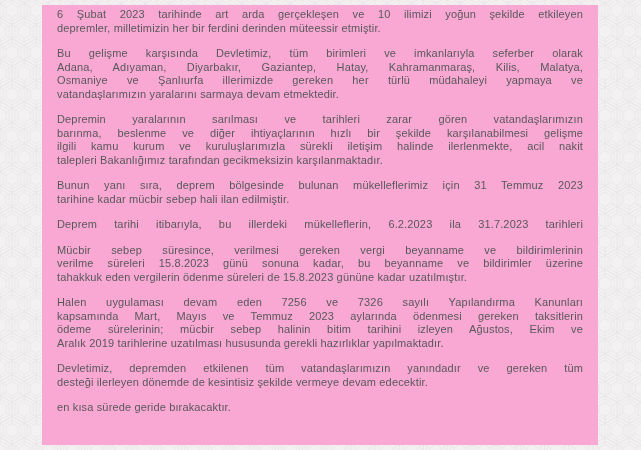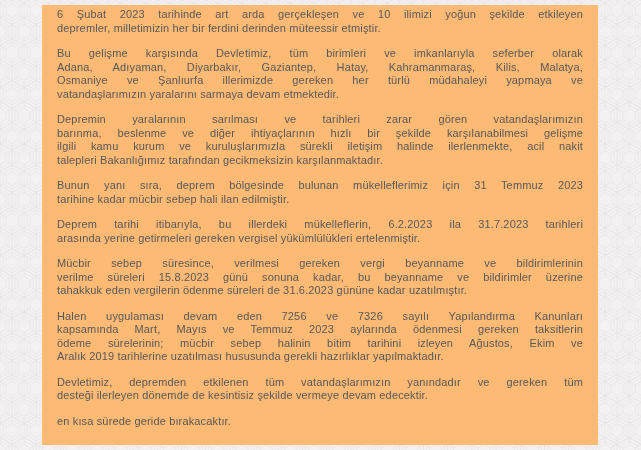--- a/index.html
+++ b/index.html
@@ -21,21 +21,21 @@
     width: 641px;
     height: 450px;
     display: block;
   }
   #panel {
     position: absolute;
     left: 42px;
     top: 5px;
     width: 556px;
     height: 440px;
-    background: #fdba74;
+    background: #f9a8d4;
     box-sizing: border-box;
     padding: 3px 15px 0 15px;
   }
   .paragraph {
     margin: 0 0 12px 0;
   }
   .line {
     font-size: 11px;
     line-height: 13.5px;
     letter-spacing: 0.15px;
@@ -90,26 +90,25 @@
         <div class="line">barınma, beslenme ve diğer ihtiyaçlarının hızlı bir şekilde karşılanabilmesi gelişme</div>
         <div class="line">ilgili kamu kurum ve kuruluşlarımızla sürekli iletişim halinde ilerlenmekte, acil nakit</div>
         <div class="line last-line">talepleri Bakanlığımız tarafından gecikmeksizin karşılanmaktadır.</div>
       </div>
       <div class="paragraph">
         <div class="line">Bunun yanı sıra, deprem bölgesinde bulunan mükelleflerimiz için 31 Temmuz 2023</div>
         <div class="line last-line">tarihine kadar mücbir sebep hali ilan edilmiştir.</div>
       </div>
       <div class="paragraph">
         <div class="line">Deprem tarihi itibarıyla, bu illerdeki mükelleflerin, 6.2.2023 ila 31.7.2023 tarihleri</div>
-        <div class="line last-line">arasında yerine getirmeleri gereken vergisel yükümlülükleri ertelenmiştir.</div>
       </div>
       <div class="paragraph">
         <div class="line">Mücbir sebep süresince, verilmesi gereken vergi beyanname ve bildirimlerinin</div>
         <div class="line">verilme süreleri 15.8.2023 günü sonuna kadar, bu beyanname ve bildirimler üzerine</div>
-        <div class="line last-line">tahakkuk eden vergilerin ödenme süreleri de 31.6.2023 gününe kadar uzatılmıştır.</div>
+        <div class="line last-line">tahakkuk eden vergilerin ödenme süreleri de 15.8.2023 gününe kadar uzatılmıştır.</div>
       </div>
       <div class="paragraph">
         <div class="line">Halen uygulaması devam eden 7256 ve 7326 sayılı Yapılandırma Kanunları</div>
         <div class="line">kapsamında Mart, Mayıs ve Temmuz 2023 aylarında ödenmesi gereken taksitlerin</div>
         <div class="line">ödeme sürelerinin; mücbir sebep halinin bitim tarihini izleyen Ağustos, Ekim ve</div>
         <div class="line last-line">Aralık 2019 tarihlerine uzatılması hususunda gerekli hazırlıklar yapılmaktadır.</div>
       </div>
       <div class="paragraph">
         <div class="line">Devletimiz, depremden etkilenen tüm vatandaşlarımızın yanındadır ve gereken tüm</div>
         <div class="line last-line">desteği ilerleyen dönemde de kesintisiz şekilde vermeye devam edecektir.</div>

